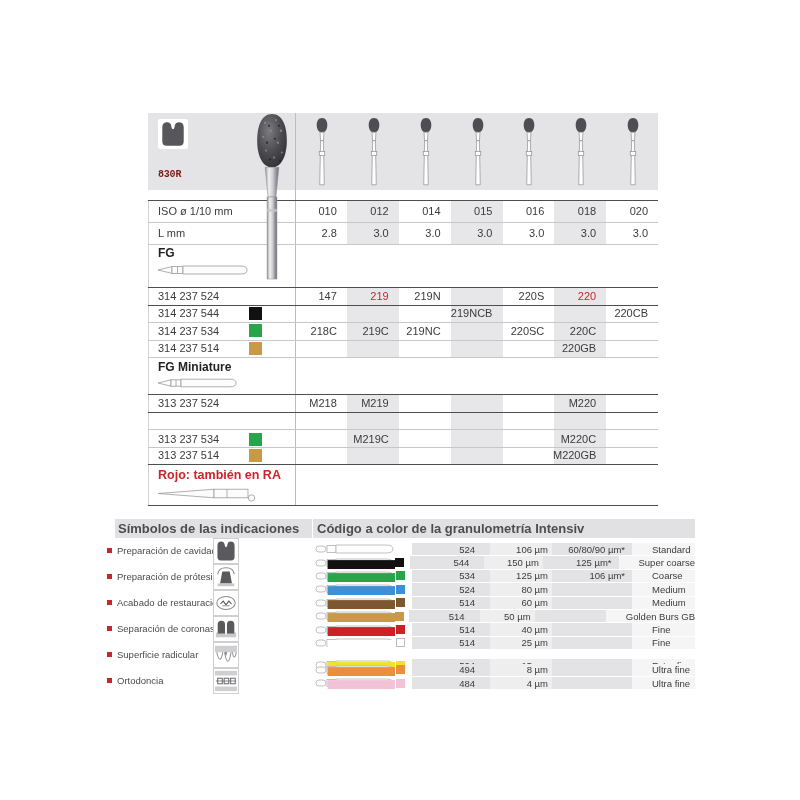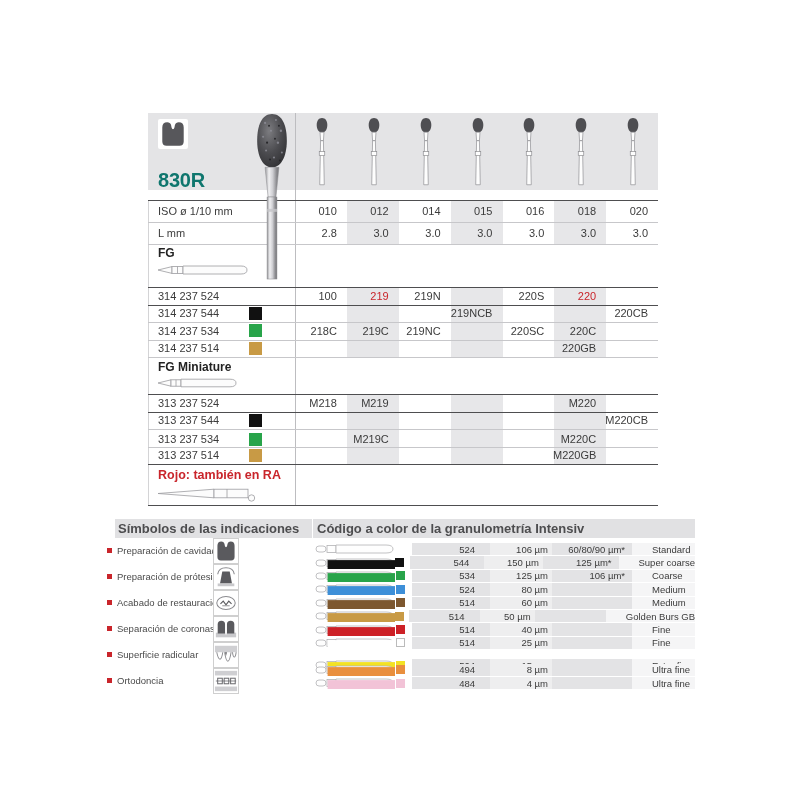--- a/index.html
+++ b/index.html
@@ -2,21 +2,21 @@
 <html><head>
 <meta charset="utf-8">
 <style>
   html,body{margin:0;padding:0;background:#fff;}
   .page{position:relative;width:800px;height:800px;background:#fff;overflow:hidden;
         font-family:"Liberation Sans",sans-serif;color:#3b3b3b;}
   
   .ttable{position:absolute;left:148px;top:113px;width:510px;height:392px;}
   .band{position:absolute;left:0;top:0;width:510px;height:77px;background:#e4e4e6;z-index:0;}
   .toothbox{position:absolute;left:10px;top:6px;width:30px;height:30px;background:#fff;border-radius:2px;z-index:1;}
-  .model{position:absolute;left:10px;top:56px;font-size:20px;font-weight:bold;color:#0f766e;z-index:1;letter-spacing:-.2px;}
+  .model{position:absolute;left:10px;top:56px;font-size:10px;font-weight:bold;color:#7f1d1d;z-index:1;letter-spacing:-.2px;font-family:Liberation Mono, monospace;}
   .stripe{position:absolute;width:52px;background:#e7e7e9;z-index:0;}
   .vline{position:absolute;width:1px;background:#bdbdc0;z-index:0;}
   .hline{position:absolute;left:0;width:510px;height:1px;z-index:2;}
   .hline.dark{background:#4e4e50;}
   .hline.light{background:#c7c7ca;}
   .minibur{position:absolute;top:4px;width:20px;height:72px;z-index:1;}
   .bigbur{position:absolute;left:106px;top:0;width:36px;height:168px;z-index:3;}
   .trow{position:absolute;left:0;width:510px;display:flex;align-items:center;z-index:1;}
   .rlabel{width:147px;box-sizing:border-box;padding-left:10px;font-size:11px;display:flex;align-items:center;white-space:nowrap;}
   .rlabel .sq{width:13px;height:13px;margin-left:auto;margin-right:33px;}
@@ -239,21 +239,21 @@
     <div class="seclabel" style="top:133px">FG</div>
     <svg class="silh" style="top:150px" width="95" height="14" viewBox="0 0 95 14">
         <use href="#fgbur-sym"></use>
       </svg>
 
     <div class="trow" style="top:174px;height:17.5px">
       <div class="rlabel">
           <span>314 237 524</span>
           <span class="sq sq-none"></span>
         </div>
-      <div class="cell">100</div>
+      <div class="cell">147</div>
       <div class="cell red">219</div>
       <div class="cell">219N</div>
       <div class="cell"></div>
       <div class="cell">220S</div>
       <div class="cell red">220</div>
       <div class="cell"></div>
     </div>
     <div class="trow" style="top:191.5px;height:17.5px">
       <div class="rlabel">
           <span>314 237 544</span>
@@ -304,33 +304,20 @@
           <span>313 237 524</span>
           <span class="sq sq-none"></span>
         </div>
       <div class="cell">M218</div>
       <div class="cell">M219</div>
       <div class="cell"></div>
       <div class="cell"></div>
       <div class="cell"></div>
       <div class="cell">M220</div>
       <div class="cell"></div>
-    </div>
-    <div class="trow" style="top:298.5px;height:17.5px">
-      <div class="rlabel">
-          <span>313 237 544</span>
-          <span class="sq sq-black"></span>
-        </div>
-      <div class="cell"></div>
-      <div class="cell"></div>
-      <div class="cell"></div>
-      <div class="cell"></div>
-      <div class="cell"></div>
-      <div class="cell"></div>
-      <div class="cell">M220CB</div>
     </div>
     <div class="trow" style="top:316px;height:20px">
       <div class="rlabel">
           <span>313 237 534</span>
           <span class="sq sq-green"></span>
         </div>
       <div class="cell"></div>
       <div class="cell">M219C</div>
       <div class="cell"></div>
       <div class="cell"></div>

